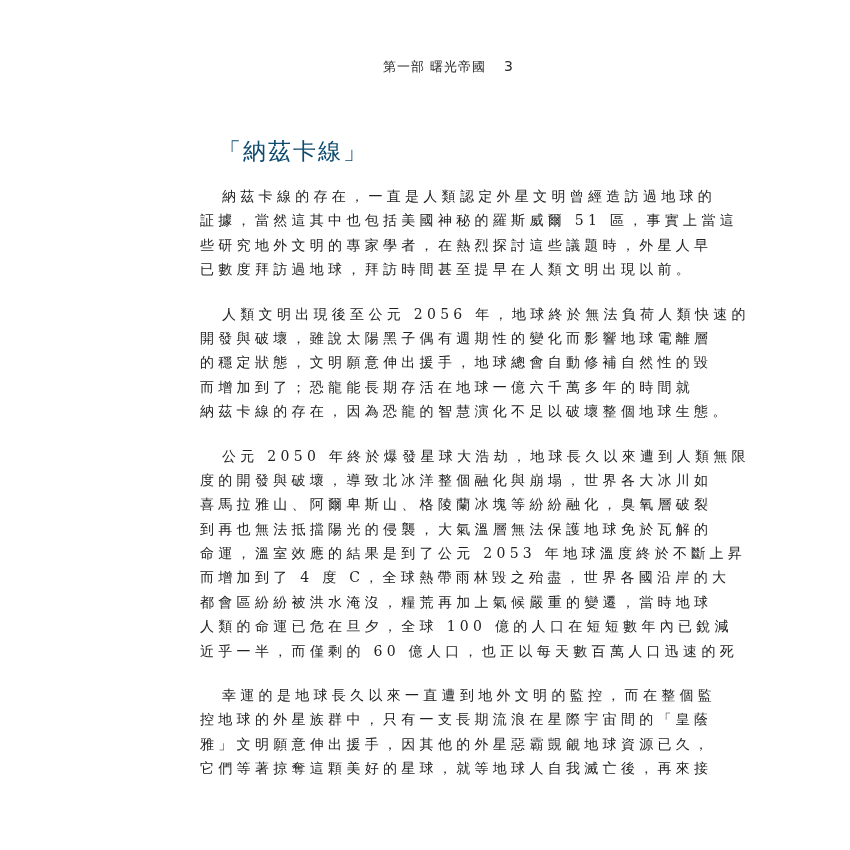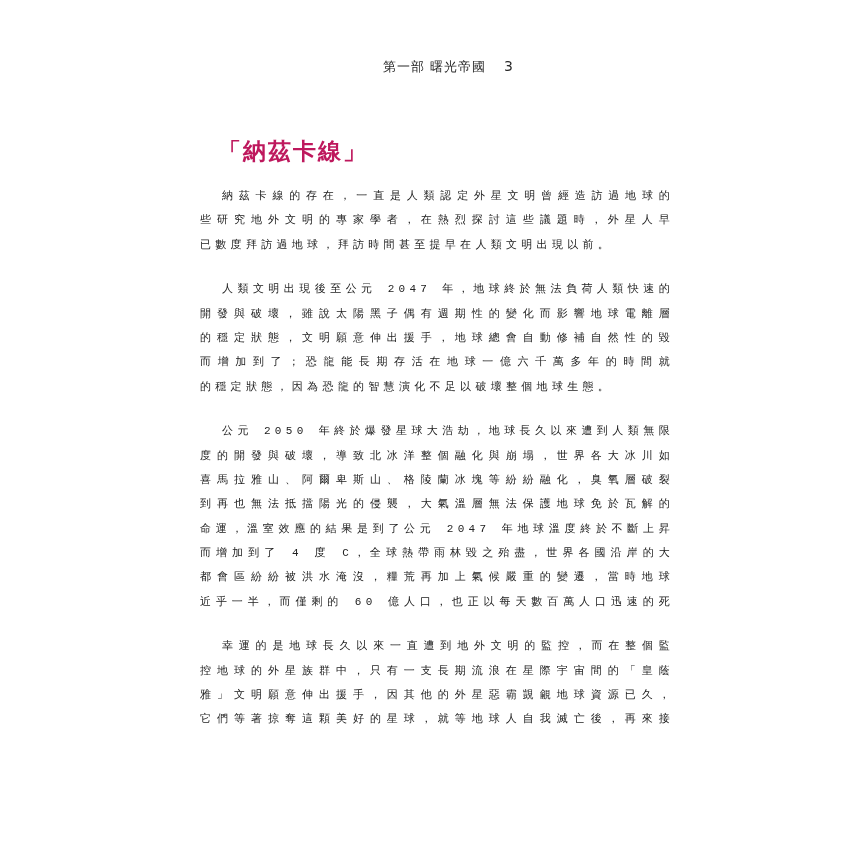--- a/index.html
+++ b/index.html
@@ -37,46 +37,45 @@
   }
   .running-header .pageno {
     font-family: "DejaVu Sans", "Liberation Sans", sans-serif;
     font-size: 14px;
   }
   .chapter-title {
     position: absolute;
     top: 136px;
     left: 218px;
     font-size: 23px;
-    font-weight: bold;
-    color: #be185d;
+    font-weight: normal;
+    color: #0c4a6e;
     letter-spacing: 2px;
     white-space: nowrap;
     margin: 0;
   }
   .body {
     position: absolute;
     left: 200px;
     top: 184px;
     width: 474px;
   }
   .para {
     margin: 0 0 20px 0;
   }
   .line {
     display: block;
     height: 24.4px;
     line-height: 24.4px;
-    font-size: 11px;
+    font-size: 14px;
     letter-spacing: 4.3px;
     white-space: nowrap;
     text-align: justify;
     text-align-last: justify;
     color: #222222;
-    font-family: Liberation Mono, monospace;
   }
   .line.last {
     text-align-last: left;
   }
   .line.indent {
     padding-left: 22px;
   }
 </style>
 </head>
 <body>
@@ -87,40 +86,42 @@
     <span class="section">第一部 曙光帝國</span>
     <span class="pageno">3</span>
   </div>
 
   <h1 class="chapter-title">「納茲卡線」</h1>
 
   <div class="body">
 
     <div class="para">
       <span class="line indent">納茲卡線的存在，一直是人類認定外星文明曾經造訪過地球的</span>
+      <span class="line">証據，當然這其中也包括美國神秘的羅斯威爾 51 區，事實上當這</span>
       <span class="line">些研究地外文明的專家學者，在熱烈探討這些議題時，外星人早</span>
       <span class="line last">已數度拜訪過地球，拜訪時間甚至提早在人類文明出現以前。</span>
     </div>
 
     <div class="para">
-      <span class="line indent">人類文明出現後至公元 2047 年，地球終於無法負荷人類快速的</span>
+      <span class="line indent">人類文明出現後至公元 2056 年，地球終於無法負荷人類快速的</span>
       <span class="line">開發與破壞，雖說太陽黑子偶有週期性的變化而影響地球電離層</span>
       <span class="line">的穩定狀態，文明願意伸出援手，地球總會自動修補自然性的毀</span>
       <span class="line">而增加到了；恐龍能長期存活在地球一億六千萬多年的時間就</span>
-      <span class="line last">的穩定狀態，因為恐龍的智慧演化不足以破壞整個地球生態。</span>
+      <span class="line last">納茲卡線的存在，因為恐龍的智慧演化不足以破壞整個地球生態。</span>
     </div>
 
     <div class="para">
       <span class="line indent">公元 2050 年終於爆發星球大浩劫，地球長久以來遭到人類無限</span>
       <span class="line">度的開發與破壞，導致北冰洋整個融化與崩塌，世界各大冰川如</span>
       <span class="line">喜馬拉雅山、阿爾卑斯山、格陵蘭冰塊等紛紛融化，臭氧層破裂</span>
       <span class="line">到再也無法抵擋陽光的侵襲，大氣溫層無法保護地球免於瓦解的</span>
-      <span class="line">命運，溫室效應的結果是到了公元 2047 年地球溫度終於不斷上昇</span>
+      <span class="line">命運，溫室效應的結果是到了公元 2053 年地球溫度終於不斷上昇</span>
       <span class="line">而增加到了 4 度 C，全球熱帶雨林毀之殆盡，世界各國沿岸的大</span>
       <span class="line">都會區紛紛被洪水淹沒，糧荒再加上氣候嚴重的變遷，當時地球</span>
+      <span class="line">人類的命運已危在旦夕，全球 100 億的人口在短短數年內已銳減</span>
       <span class="line">近乎一半，而僅剩的 60 億人口，也正以每天數百萬人口迅速的死</span>
     </div>
 
     <div class="para">
       <span class="line indent">幸運的是地球長久以來一直遭到地外文明的監控，而在整個監</span>
       <span class="line">控地球的外星族群中，只有一支長期流浪在星際宇宙間的「皇蔭</span>
       <span class="line">雅」文明願意伸出援手，因其他的外星惡霸覬覦地球資源已久，</span>
       <span class="line">它們等著掠奪這顆美好的星球，就等地球人自我滅亡後，再來接</span>
     </div>
 

